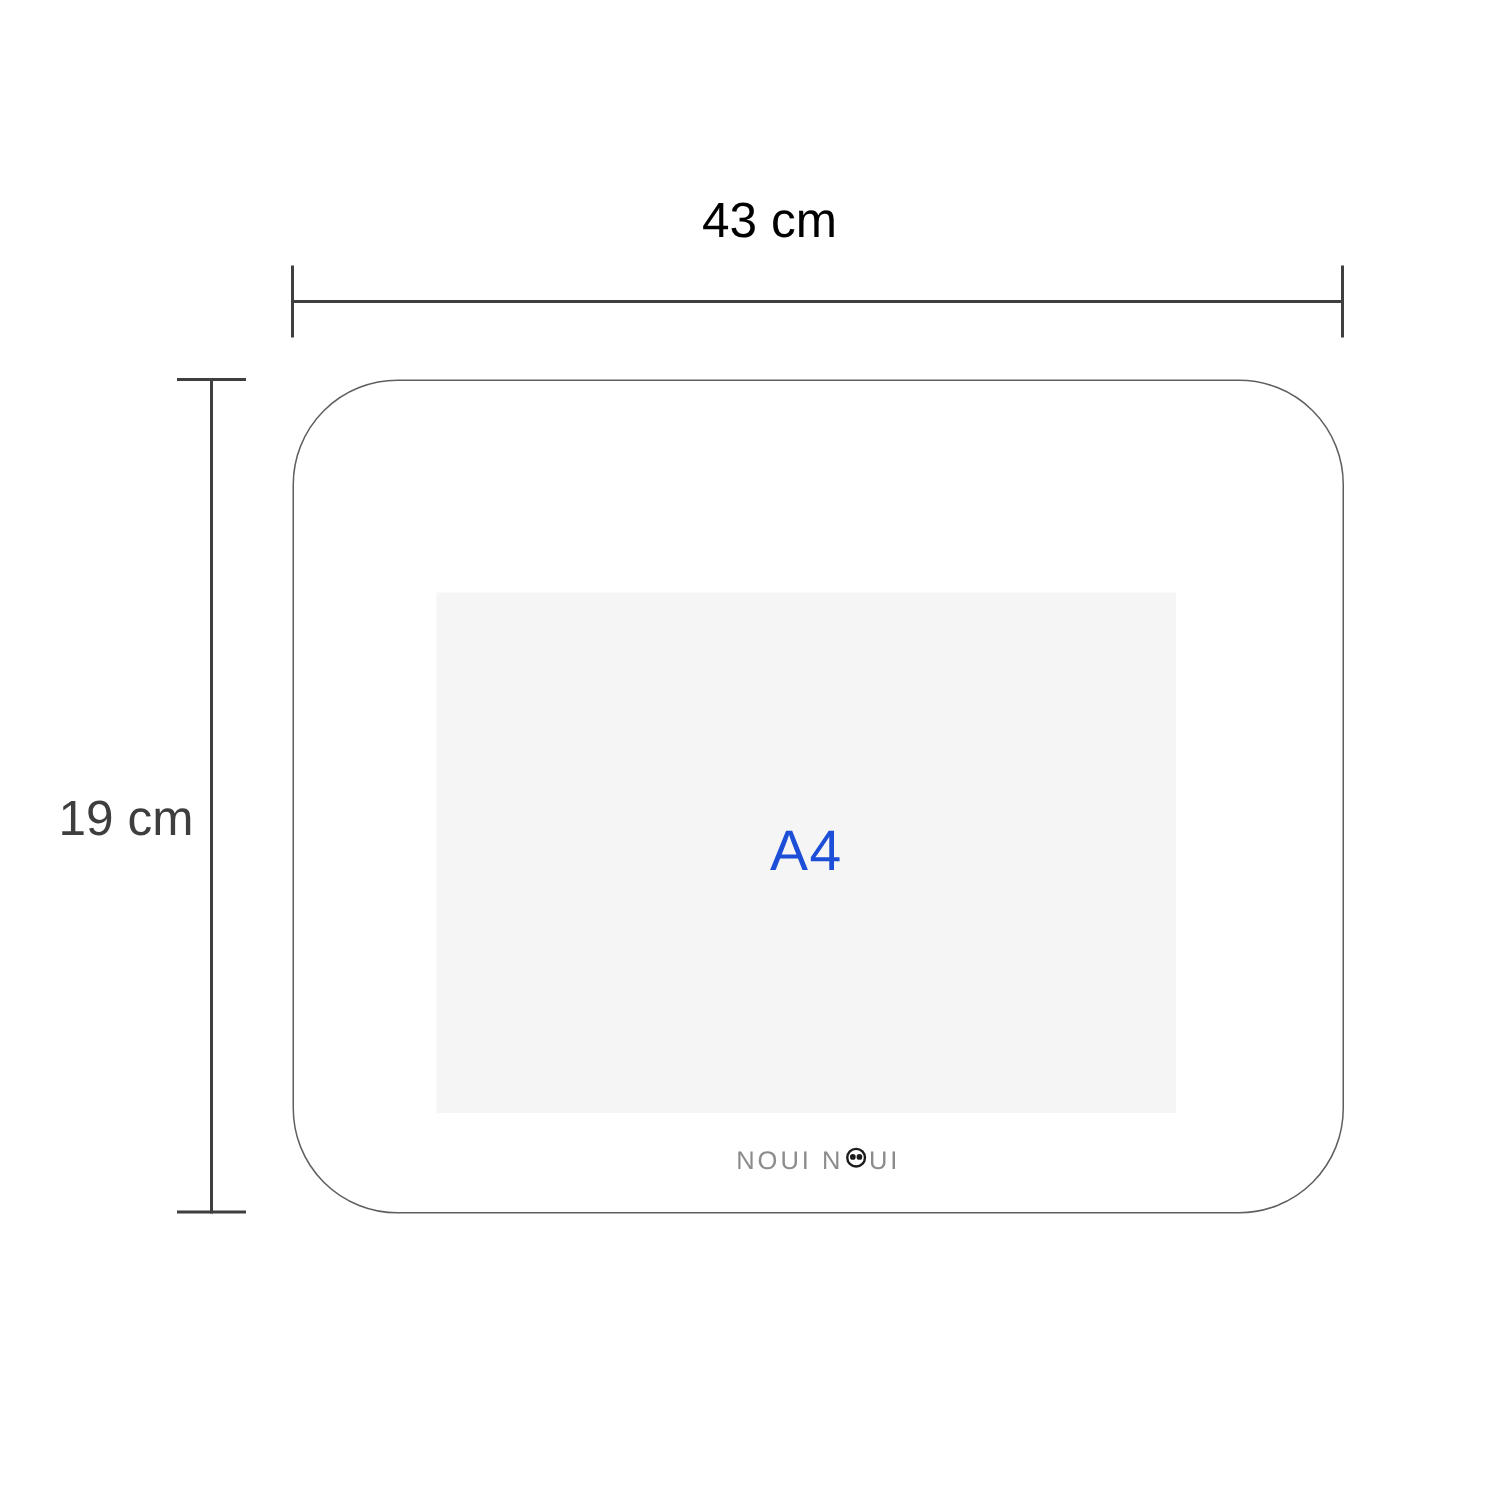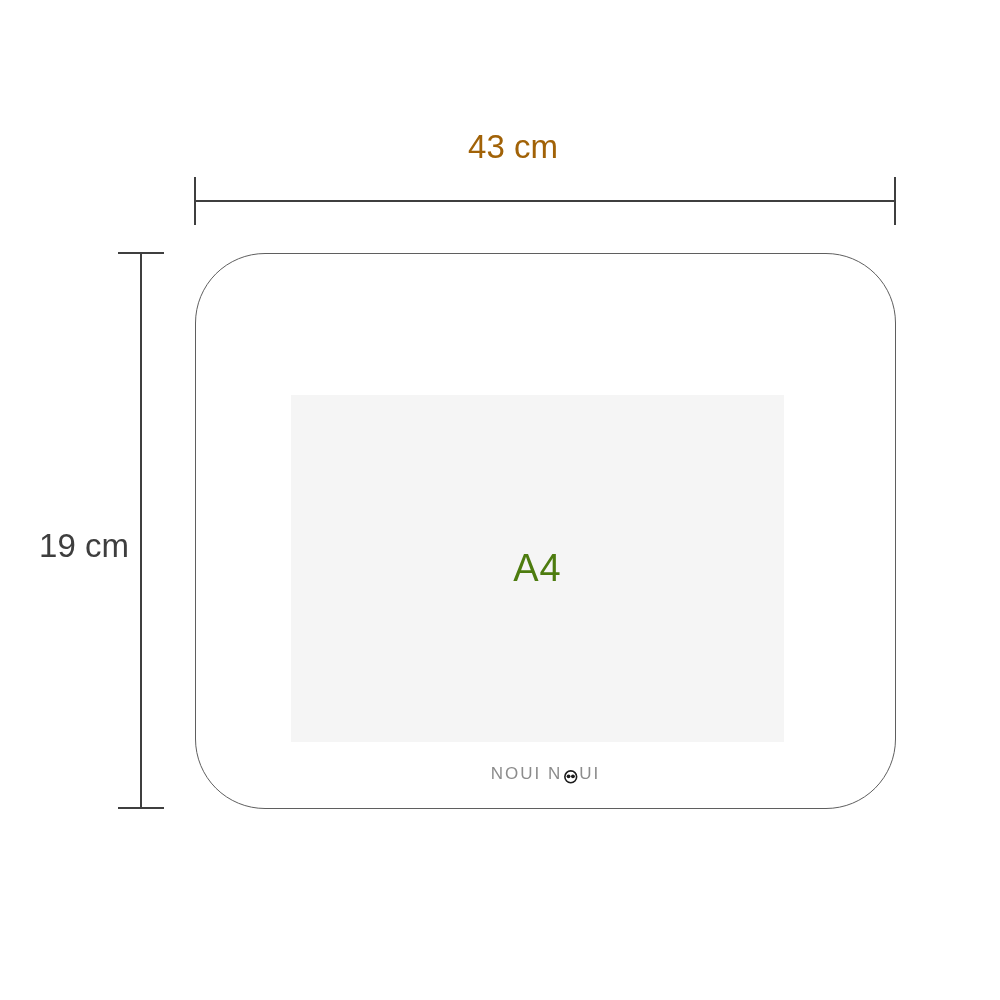--- a/index.html
+++ b/index.html
@@ -23,21 +23,21 @@
   }
   .dim-h-line   { left: 195px; top: 200px; width: 701px; height: 2px; }
   .dim-h-tick-l { left: 194px; top: 177px; width: 2px;  height: 48px; }
   .dim-h-tick-r { left: 894px; top: 177px; width: 2px;  height: 48px; }
   .dim-h-label {
     position: absolute;
     left: 513px; top: 172px;
     transform: translate(-50%, -100%);
     font-size: 33px;
     line-height: 1;
-    color: #a16207;
+    color: #000000;
     white-space: nowrap;
     padding-bottom: 9px;
   }
 
   .dim-v-line   { left: 140px; top: 253px; width: 2px;  height: 556px; }
   .dim-v-tick-t { left: 118px; top: 252px; width: 46px; height: 2px; }
   .dim-v-tick-b { left: 118px; top: 807px; width: 46px; height: 2px; }
   .dim-v-label {
     position: absolute;
     left: 84px; top: 545px;
@@ -64,32 +64,32 @@
     position: absolute;
     left: 95px; top: 141px;
     width: 493px; height: 347px;
     background: #f5f5f5;
     display: flex;
     align-items: center;
     justify-content: center;
   }
   .a4-label {
     font-size: 38px;
-    color: #4d7c0f;
+    color: #1d4ed8;
     letter-spacing: 1px;
   }
 
   
   .brand {
     position: absolute;
     left: 50%;
     bottom: 24px;
     transform: translateX(-50%);
     display: flex;
-    align-items: flex-end;
+    align-items: flex-start;
     font-size: 17px;
     letter-spacing: 2px;
     color: #8c8c8c;
     white-space: nowrap;
     margin-top: 28px;
   }
   .brand .face-o {
     display: inline-block;
     width: 15px;
     height: 15px;

